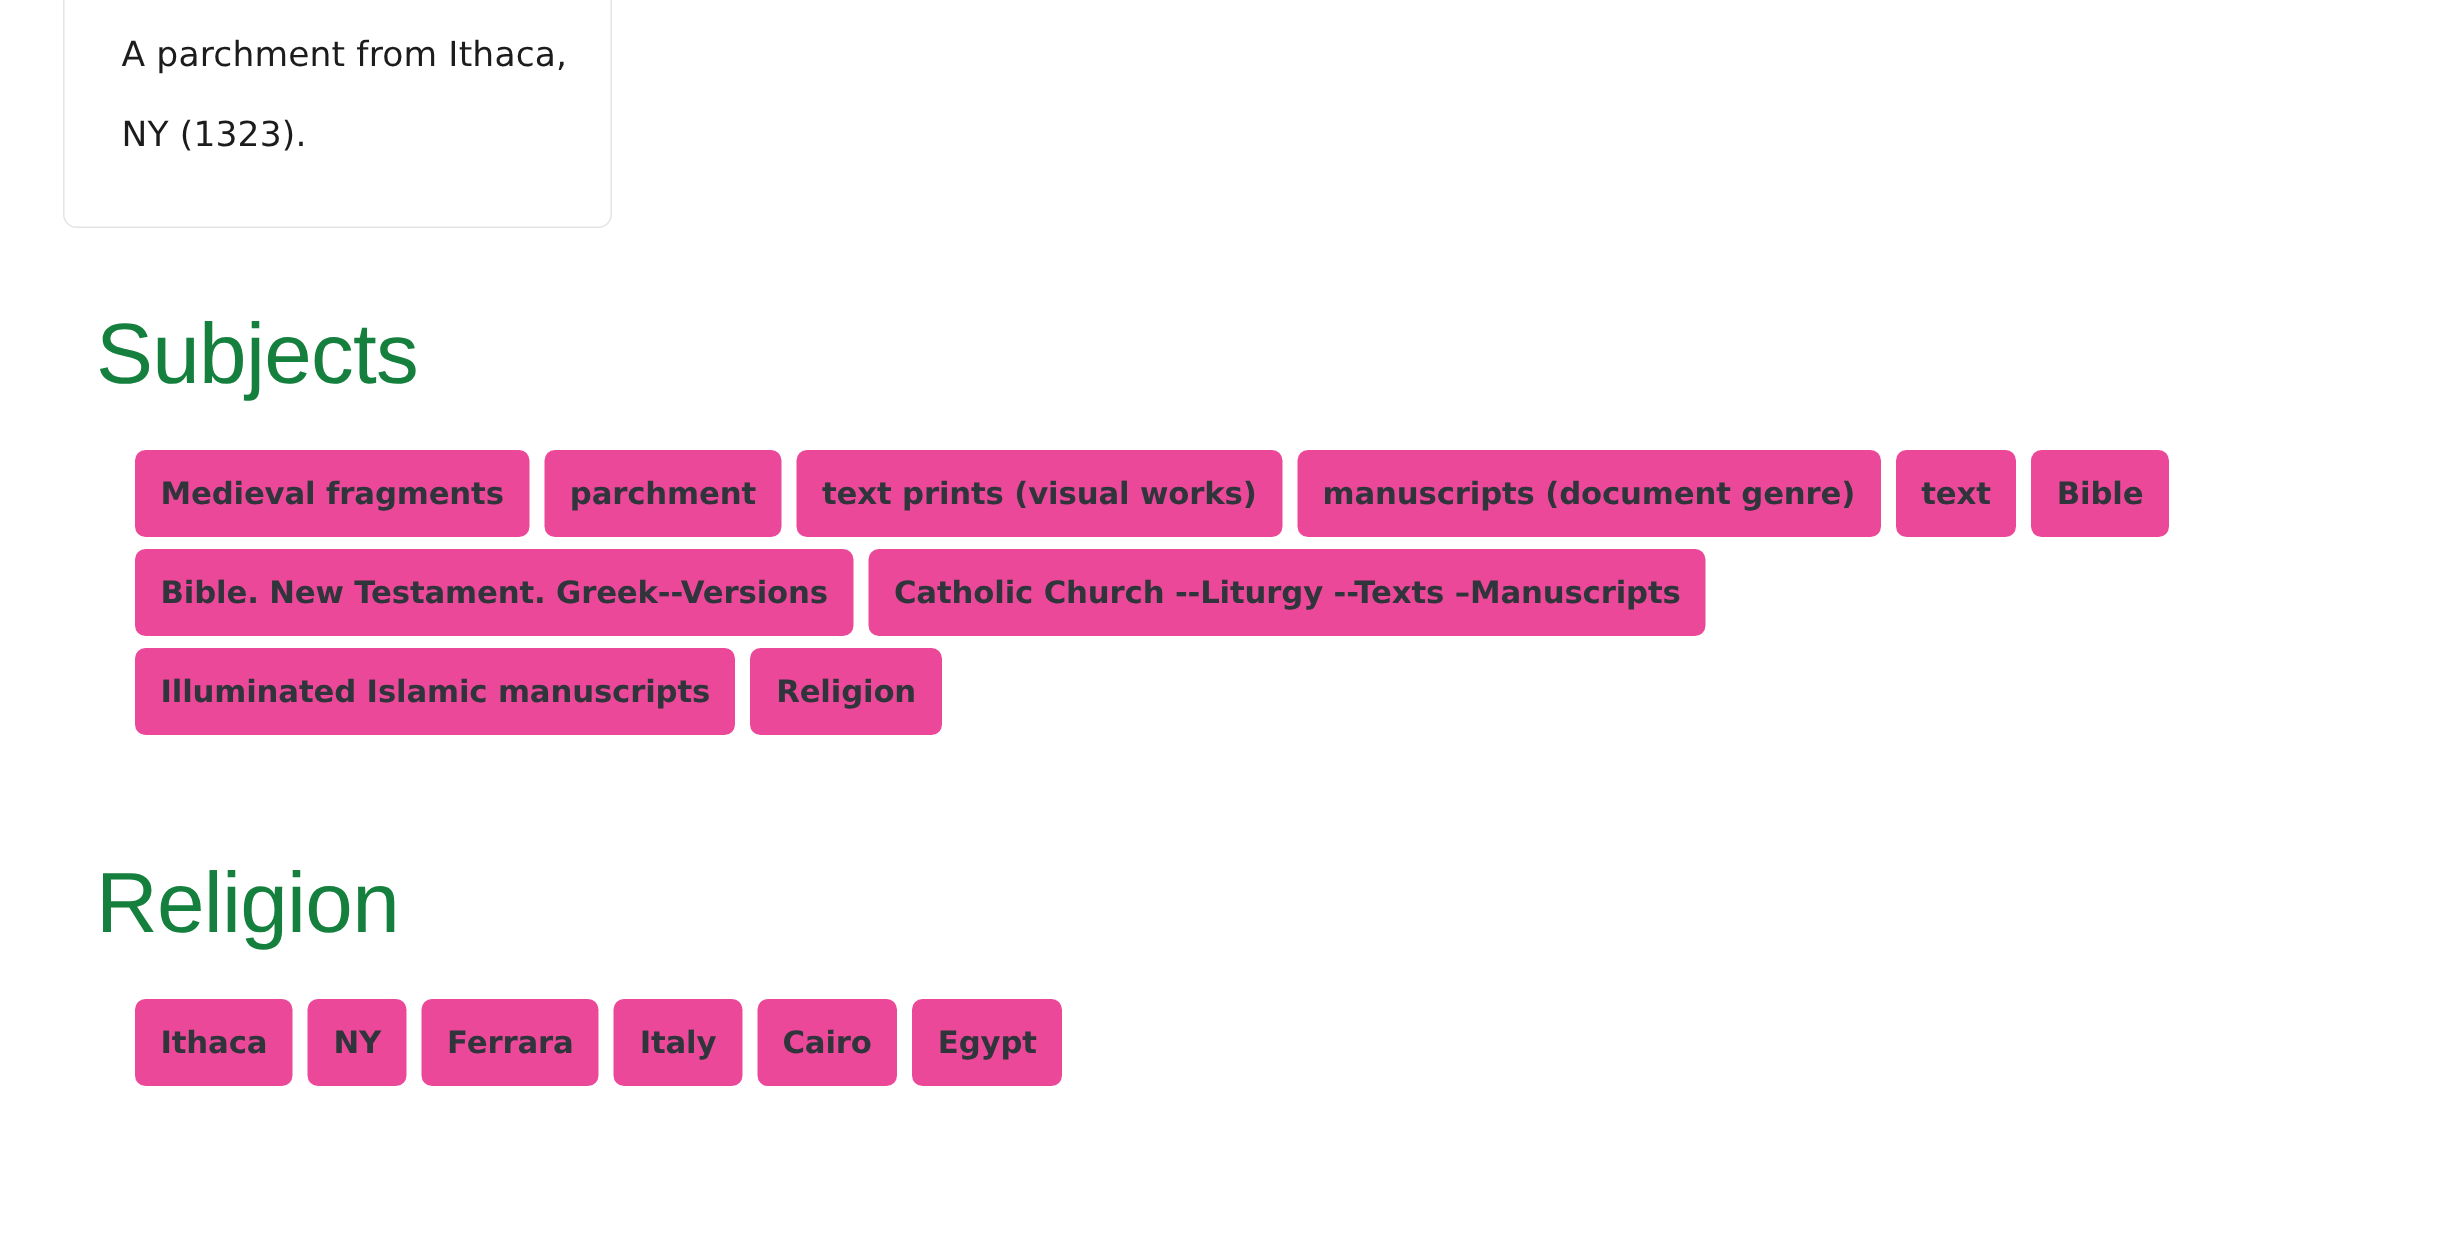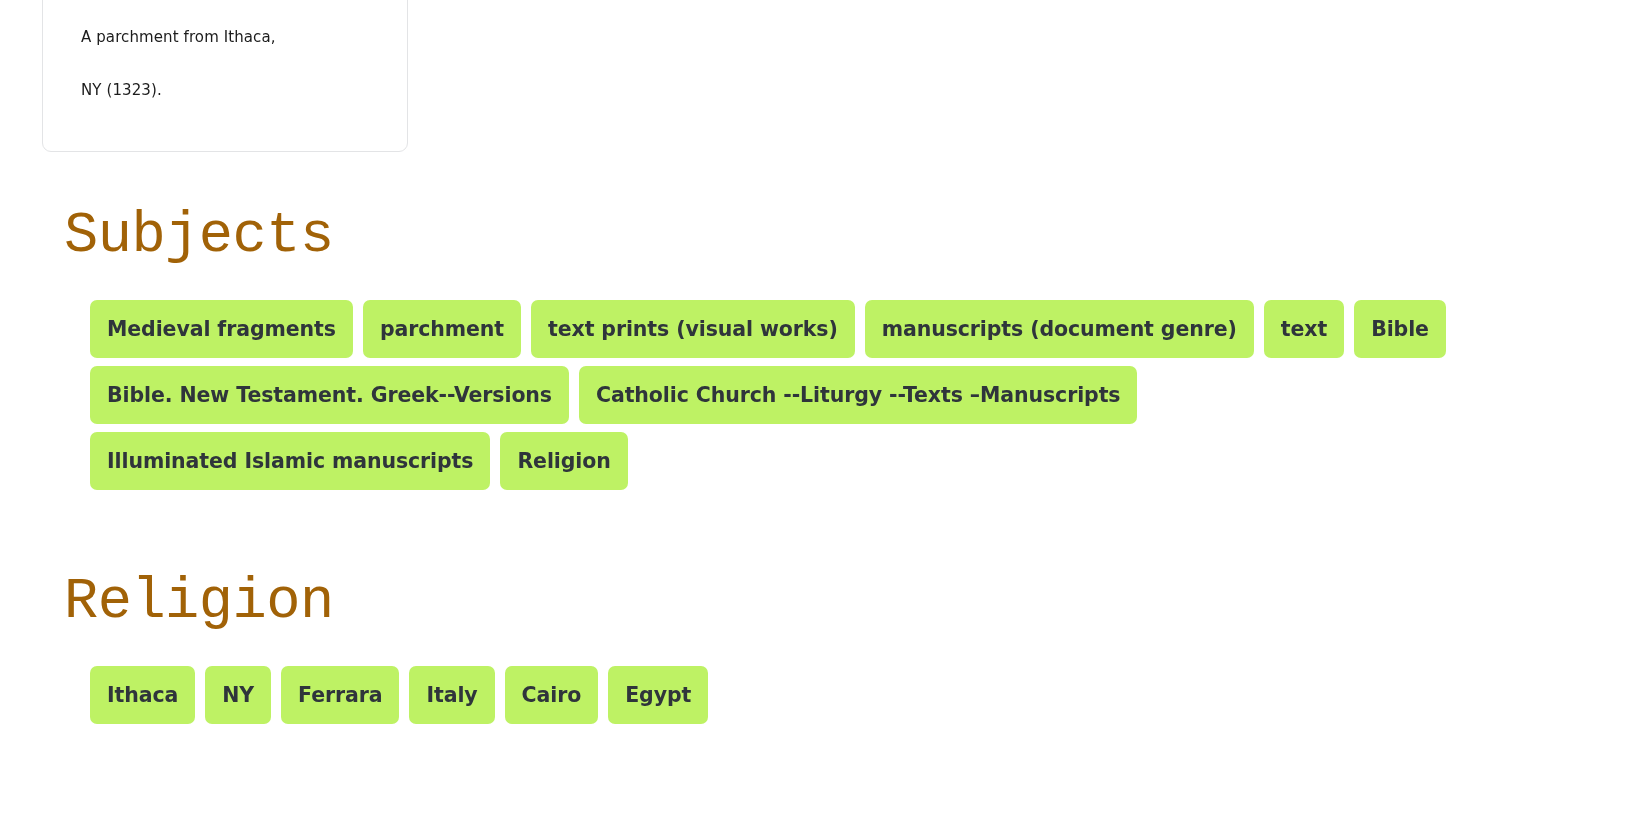--- a/index.html
+++ b/index.html
@@ -25,44 +25,44 @@
     width: 366px;
     height: 212px;
     box-sizing: border-box;
     background: #ffffff;
     border: 1px solid #e3e4e6;
     border-radius: 9px;
     padding: 70px 28px 20px 38px;
   }
   .desc-text {
     font-family: "DejaVu Sans", sans-serif;
-    font-size: 15px;
+    font-size: 23px;
     font-weight: 400;
     line-height: 53px;
     color: #1c1c1c;
     letter-spacing: 0.1px;
     white-space: pre-line;
   }
 
   
   .section {
     position: absolute;
     left: 0;
     width: 100%;
   }
   #section-subjects { top: 206px; }
   #section-locations { top: 572px; }
 
   .section-title {
     margin: 0 0 0 64px;
-    font-family: Liberation Mono, monospace;
+    font-family: Liberation Sans, sans-serif;
     font-size: 57px;
     font-weight: 300;
     line-height: 1.08;
-    color: #a16207;
+    color: #15803d;
     letter-spacing: -0.5px;
   }
 
   
   .tag-list {
     display: flex;
     flex-wrap: wrap;
     align-items: flex-start;
     margin: 0;
     padding: 0 40px 0 90px;
@@ -72,21 +72,21 @@
   #subjects-tags { margin-top: 32px; width: 1450px; }
   #locations-tags { margin-top: 32px; }
 
   .tag {
     display: inline-flex;
     align-items: center;
     justify-content: center;
     box-sizing: border-box;
     height: 58px;
     padding: 0 17px;
-    background: #bef264;
+    background: #ec4899;
     border-radius: 7px;
     color: #2f353b;
     font-family: "DejaVu Sans", sans-serif;
     font-size: 20.5px;
     font-weight: 700;
     letter-spacing: -0.1px;
     white-space: nowrap;
     cursor: pointer;
     text-decoration: none;
   }

